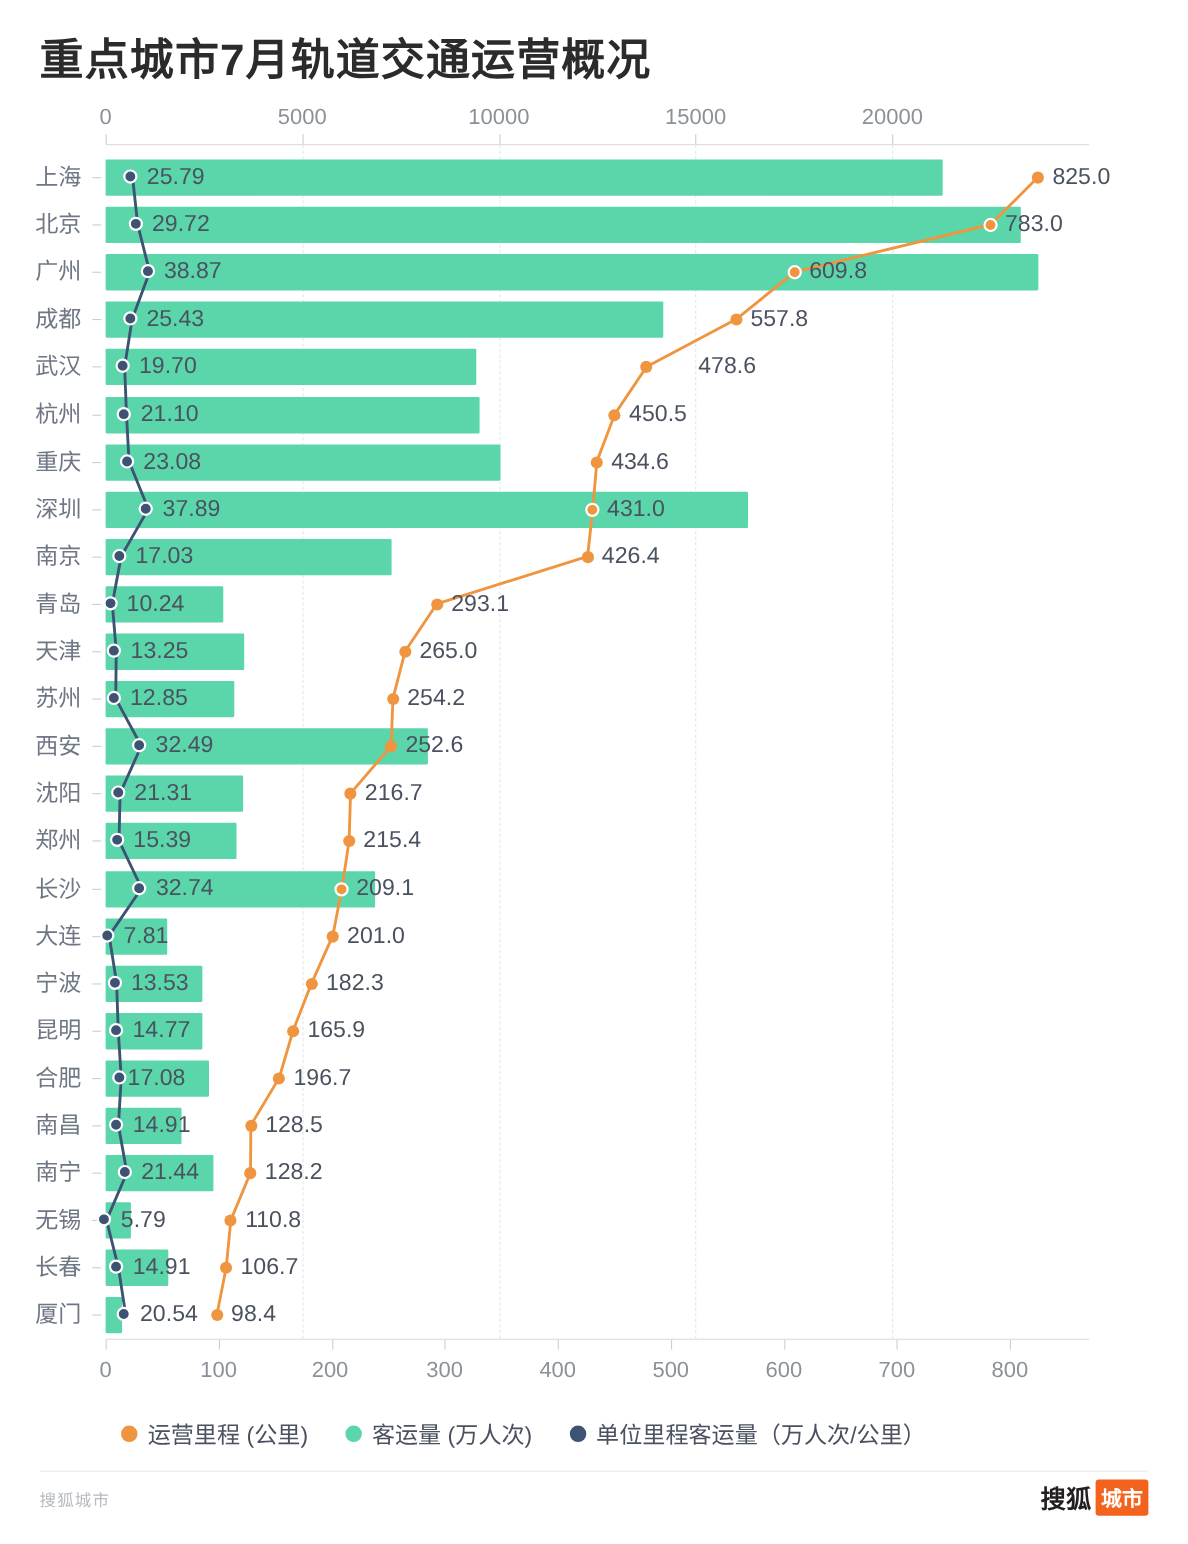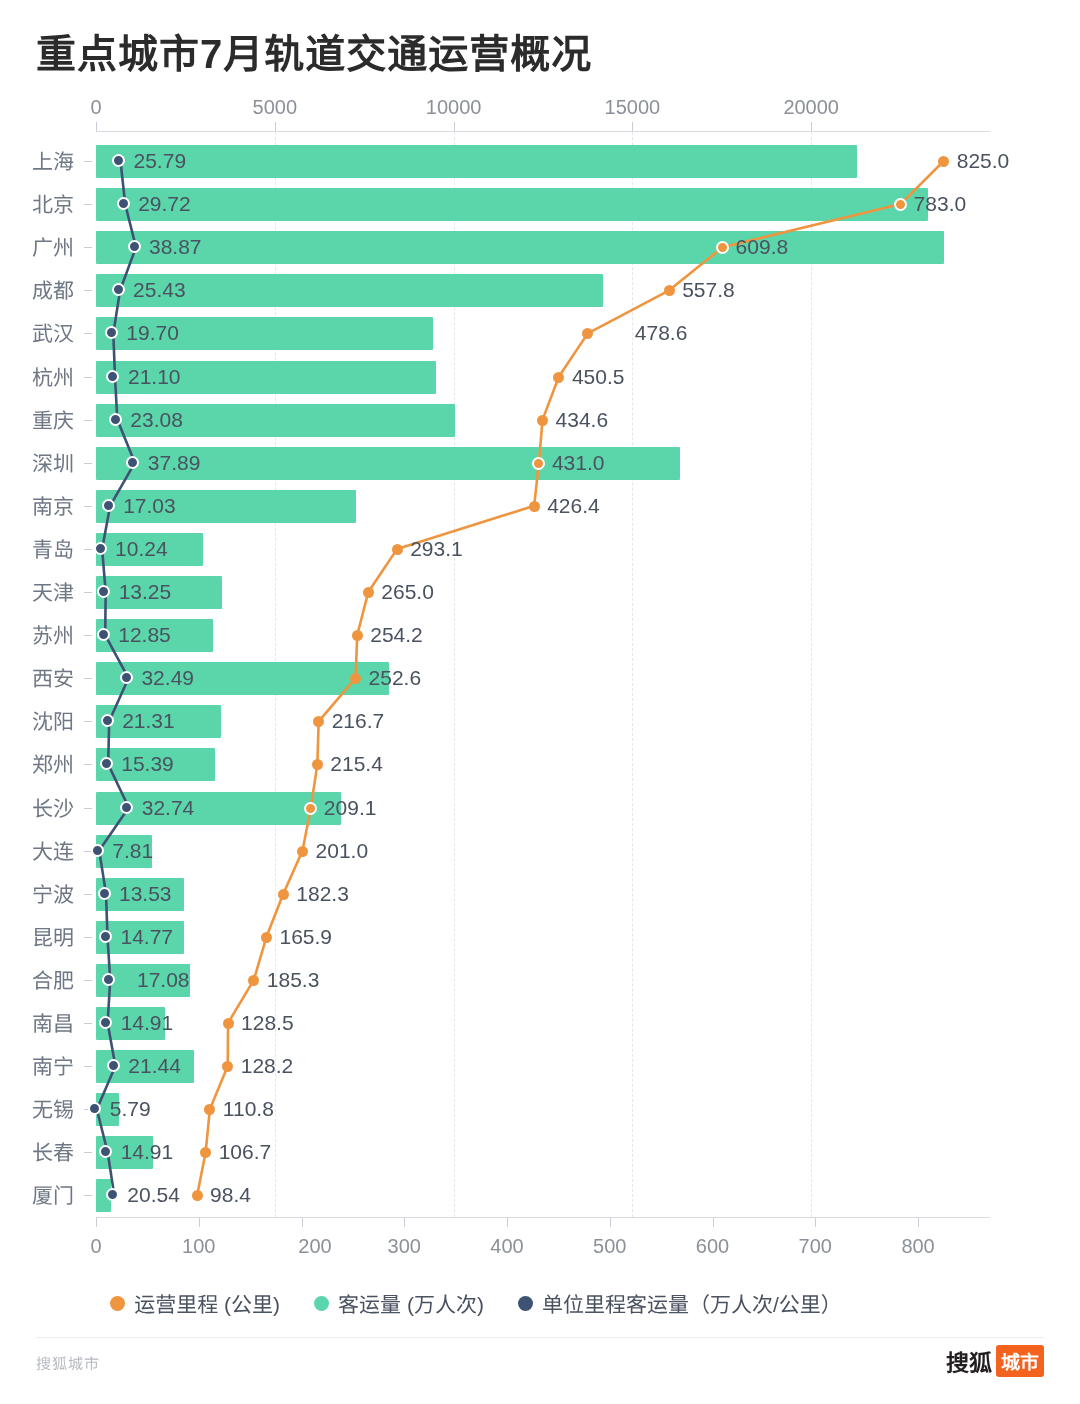--- a/index.html
+++ b/index.html
@@ -148,21 +148,21 @@
     <div class="tick-top" style="left: 632.4px; background: rgb(201, 206, 214);"></div>
     <div class="grid-v" style="left: 632.4px;"></div>
     <div class="axis-top-label" style="left: 811.2px;">20000</div>
     <div class="tick-top" style="left: 811.2px; background: rgb(201, 206, 214);"></div>
     <div class="grid-v" style="left: 811.2px;"></div>
     <div class="axis-line-top"></div>
     <div class="axis-bot-label" style="left: 96px;">0</div>
     <div class="tick-bot" style="left: 96px;"></div>
     <div class="axis-bot-label" style="left: 198.759px;">100</div>
     <div class="tick-bot" style="left: 198.759px;"></div>
-    <div class="axis-bot-label" style="left: 315px; text-align: center;">200</div>
+    <div class="axis-bot-label" style="left: 300px; text-align: center;">200</div>
     <div class="tick-bot" style="left: 301.517px;"></div>
     <div class="axis-bot-label" style="left: 404.276px;">300</div>
     <div class="tick-bot" style="left: 404.276px;"></div>
     <div class="axis-bot-label" style="left: 507.034px;">400</div>
     <div class="tick-bot" style="left: 507.034px;"></div>
     <div class="axis-bot-label" style="left: 609.793px;">500</div>
     <div class="tick-bot" style="left: 609.793px;"></div>
     <div class="axis-bot-label" style="left: 712.552px;">600</div>
     <div class="tick-bot" style="left: 712.552px;"></div>
     <div class="axis-bot-label" style="left: 815.31px;">700</div>
@@ -339,23 +339,23 @@
       <div class="blue-dot" style="left: 107.479px; background: rgb(62, 82, 116);"></div>
       <div class="blue-val" style="left: 120.479px;">14.77</div>
       <div class="or-dot" style="left: 266.477px;"></div>
       <div class="or-val" style="left: 279.477px;">165.9</div>
     </div>
     <div class="row" style="top: 862.9px;">
       <div class="city-label">合肥</div>
       <div class="city-tick"></div>
       <div class="bar" style="width: 93.8342px; background: rgb(91, 214, 170);"></div>
       <div class="blue-dot" style="left: 110.213px; background: rgb(62, 82, 116);"></div>
-      <div class="blue-val" style="left: 137px;">17.08</div>
+      <div class="blue-val" style="left: 116px;">17.08</div>
       <div class="or-dot" style="left: 253.837px;"></div>
-      <div class="or-val" style="left: 266.837px;">185.3</div>
+      <div class="or-val" style="left: 266.837px;">196.7</div>
     </div>
     <div class="row" style="top: 906px;">
       <div class="city-label">南昌</div>
       <div class="city-tick"></div>
       <div class="bar" style="width: 68.5162px; background: rgb(91, 214, 170);"></div>
       <div class="blue-dot" style="left: 107.645px; background: rgb(62, 82, 116);"></div>
       <div class="blue-val" style="left: 120.645px;">14.91</div>
       <div class="or-dot" style="left: 228.045px;"></div>
       <div class="or-val" style="left: 241.045px;">128.5</div>
     </div>

